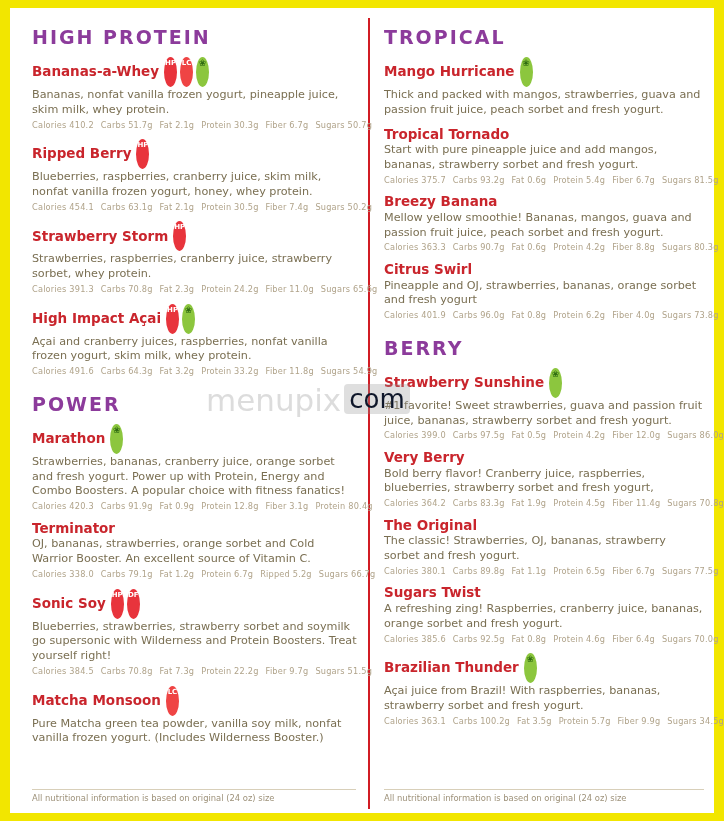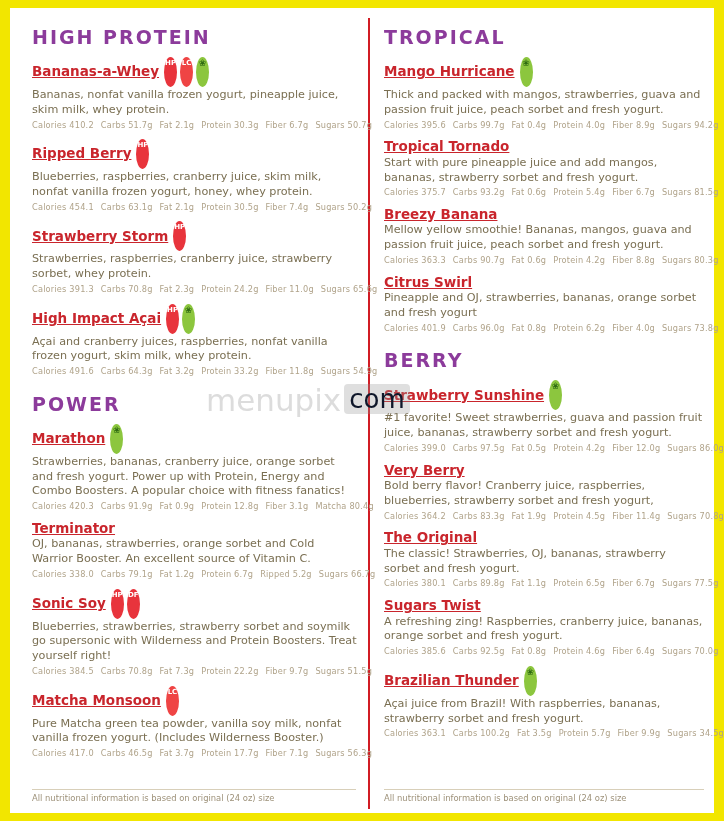--- a/index.html
+++ b/index.html
@@ -59,21 +59,21 @@
   .item-name {
     color: #c9252c;
     font-size: 13.5px;
     font-weight: bold;
     margin: 0 0 1px 0;
     display: flex;
     align-items: center;
     flex-wrap: wrap;
     line-height: 1.15;
   }
-  .item-name .nm { margin-right: 5px; text-decoration: underline; }
+  .item-name .nm { margin-right: 5px; }
   .desc {
     color: #7a6f52;
     font-size: 11.2px;
     line-height: 1.32;
     margin: 0 0 2px 0;
   }
   .nutr {
     color: #b0a38a;
     font-size: 8.2px;
     line-height: 1.3;
@@ -192,21 +192,21 @@
         </div>
 
       <h2 class="section-title second">POWER</h2>
       <div id="items-1">
           <div class="item">
             <div class="item-name">
               <span class="nm">Marathon</span>
               <span class="badge leaf">❀</span>
             </div>
             <div class="desc">Strawberries, bananas, cranberry juice, orange sorbet and fresh yogurt. Power up with Protein, Energy and Combo Boosters. A popular choice with fitness fanatics!</div>
-            <div class="nutr"><span>Calories 420.3</span><span>Carbs 91.9g</span><span>Fat 0.9g</span><span>Protein 12.8g</span><span>Fiber 3.1g</span><span>Matcha 80.4g</span></div>
+            <div class="nutr"><span>Calories 420.3</span><span>Carbs 91.9g</span><span>Fat 0.9g</span><span>Protein 12.8g</span><span>Fiber 3.1g</span><span>Protein 80.4g</span></div>
           </div>
           <div class="item">
             <div class="item-name">
               <span class="nm">Terminator</span>
             </div>
             <div class="desc">OJ, bananas, strawberries, orange sorbet and Cold Warrior Booster. An excellent source of Vitamin C.</div>
             <div class="nutr"><span>Calories 338.0</span><span>Carbs 79.1g</span><span>Fat 1.2g</span><span>Protein 6.7g</span><span>Ripped 5.2g</span><span>Sugars 66.7g</span></div>
           </div>
           <div class="item">
             <div class="item-name">
@@ -216,39 +216,37 @@
             </div>
             <div class="desc">Blueberries, strawberries, strawberry sorbet and soymilk go supersonic with Wilderness and Protein Boosters. Treat yourself right!</div>
             <div class="nutr"><span>Calories 384.5</span><span>Carbs 70.8g</span><span>Fat 7.3g</span><span>Protein 22.2g</span><span>Fiber 9.7g</span><span>Sugars 51.5g</span></div>
           </div>
           <div class="item">
             <div class="item-name">
               <span class="nm">Matcha Monsoon</span>
               <span class="badge lc">LC</span>
             </div>
             <div class="desc">Pure Matcha green tea powder, vanilla soy milk, nonfat vanilla frozen yogurt. (Includes Wilderness Booster.)</div>
-            <div class="nutr"><span>Calories 417.0</span><span>Carbs 46.5g</span><span>Fat 3.7g</span><span>Protein 17.7g</span><span>Fiber 7.1g</span><span>Sugars 56.3g</span></div>
           </div>
         </div>
 
       <div class="foot-wrap-left">
         <div class="footnote">All nutritional information is based on original (24 oz) size</div>
       </div>
     </div>
 
     <div class="col col-right">
       <h2 class="section-title">TROPICAL</h2>
       <div id="items-2">
           <div class="item">
             <div class="item-name">
               <span class="nm">Mango Hurricane</span>
               <span class="badge leaf">❀</span>
             </div>
             <div class="desc">Thick and packed with mangos, strawberries, guava and passion fruit juice, peach sorbet and fresh yogurt.</div>
-            <div class="nutr"><span>Calories 395.6</span><span>Carbs 99.7g</span><span>Fat 0.4g</span><span>Protein 4.0g</span><span>Fiber 8.9g</span><span>Sugars 94.2g</span></div>
           </div>
           <div class="item">
             <div class="item-name">
               <span class="nm">Tropical Tornado</span>
             </div>
             <div class="desc">Start with pure pineapple juice and add mangos, bananas, strawberry sorbet and fresh yogurt.</div>
             <div class="nutr"><span>Calories 375.7</span><span>Carbs 93.2g</span><span>Fat 0.6g</span><span>Protein 5.4g</span><span>Fiber 6.7g</span><span>Sugars 81.5g</span></div>
           </div>
           <div class="item">
             <div class="item-name">

